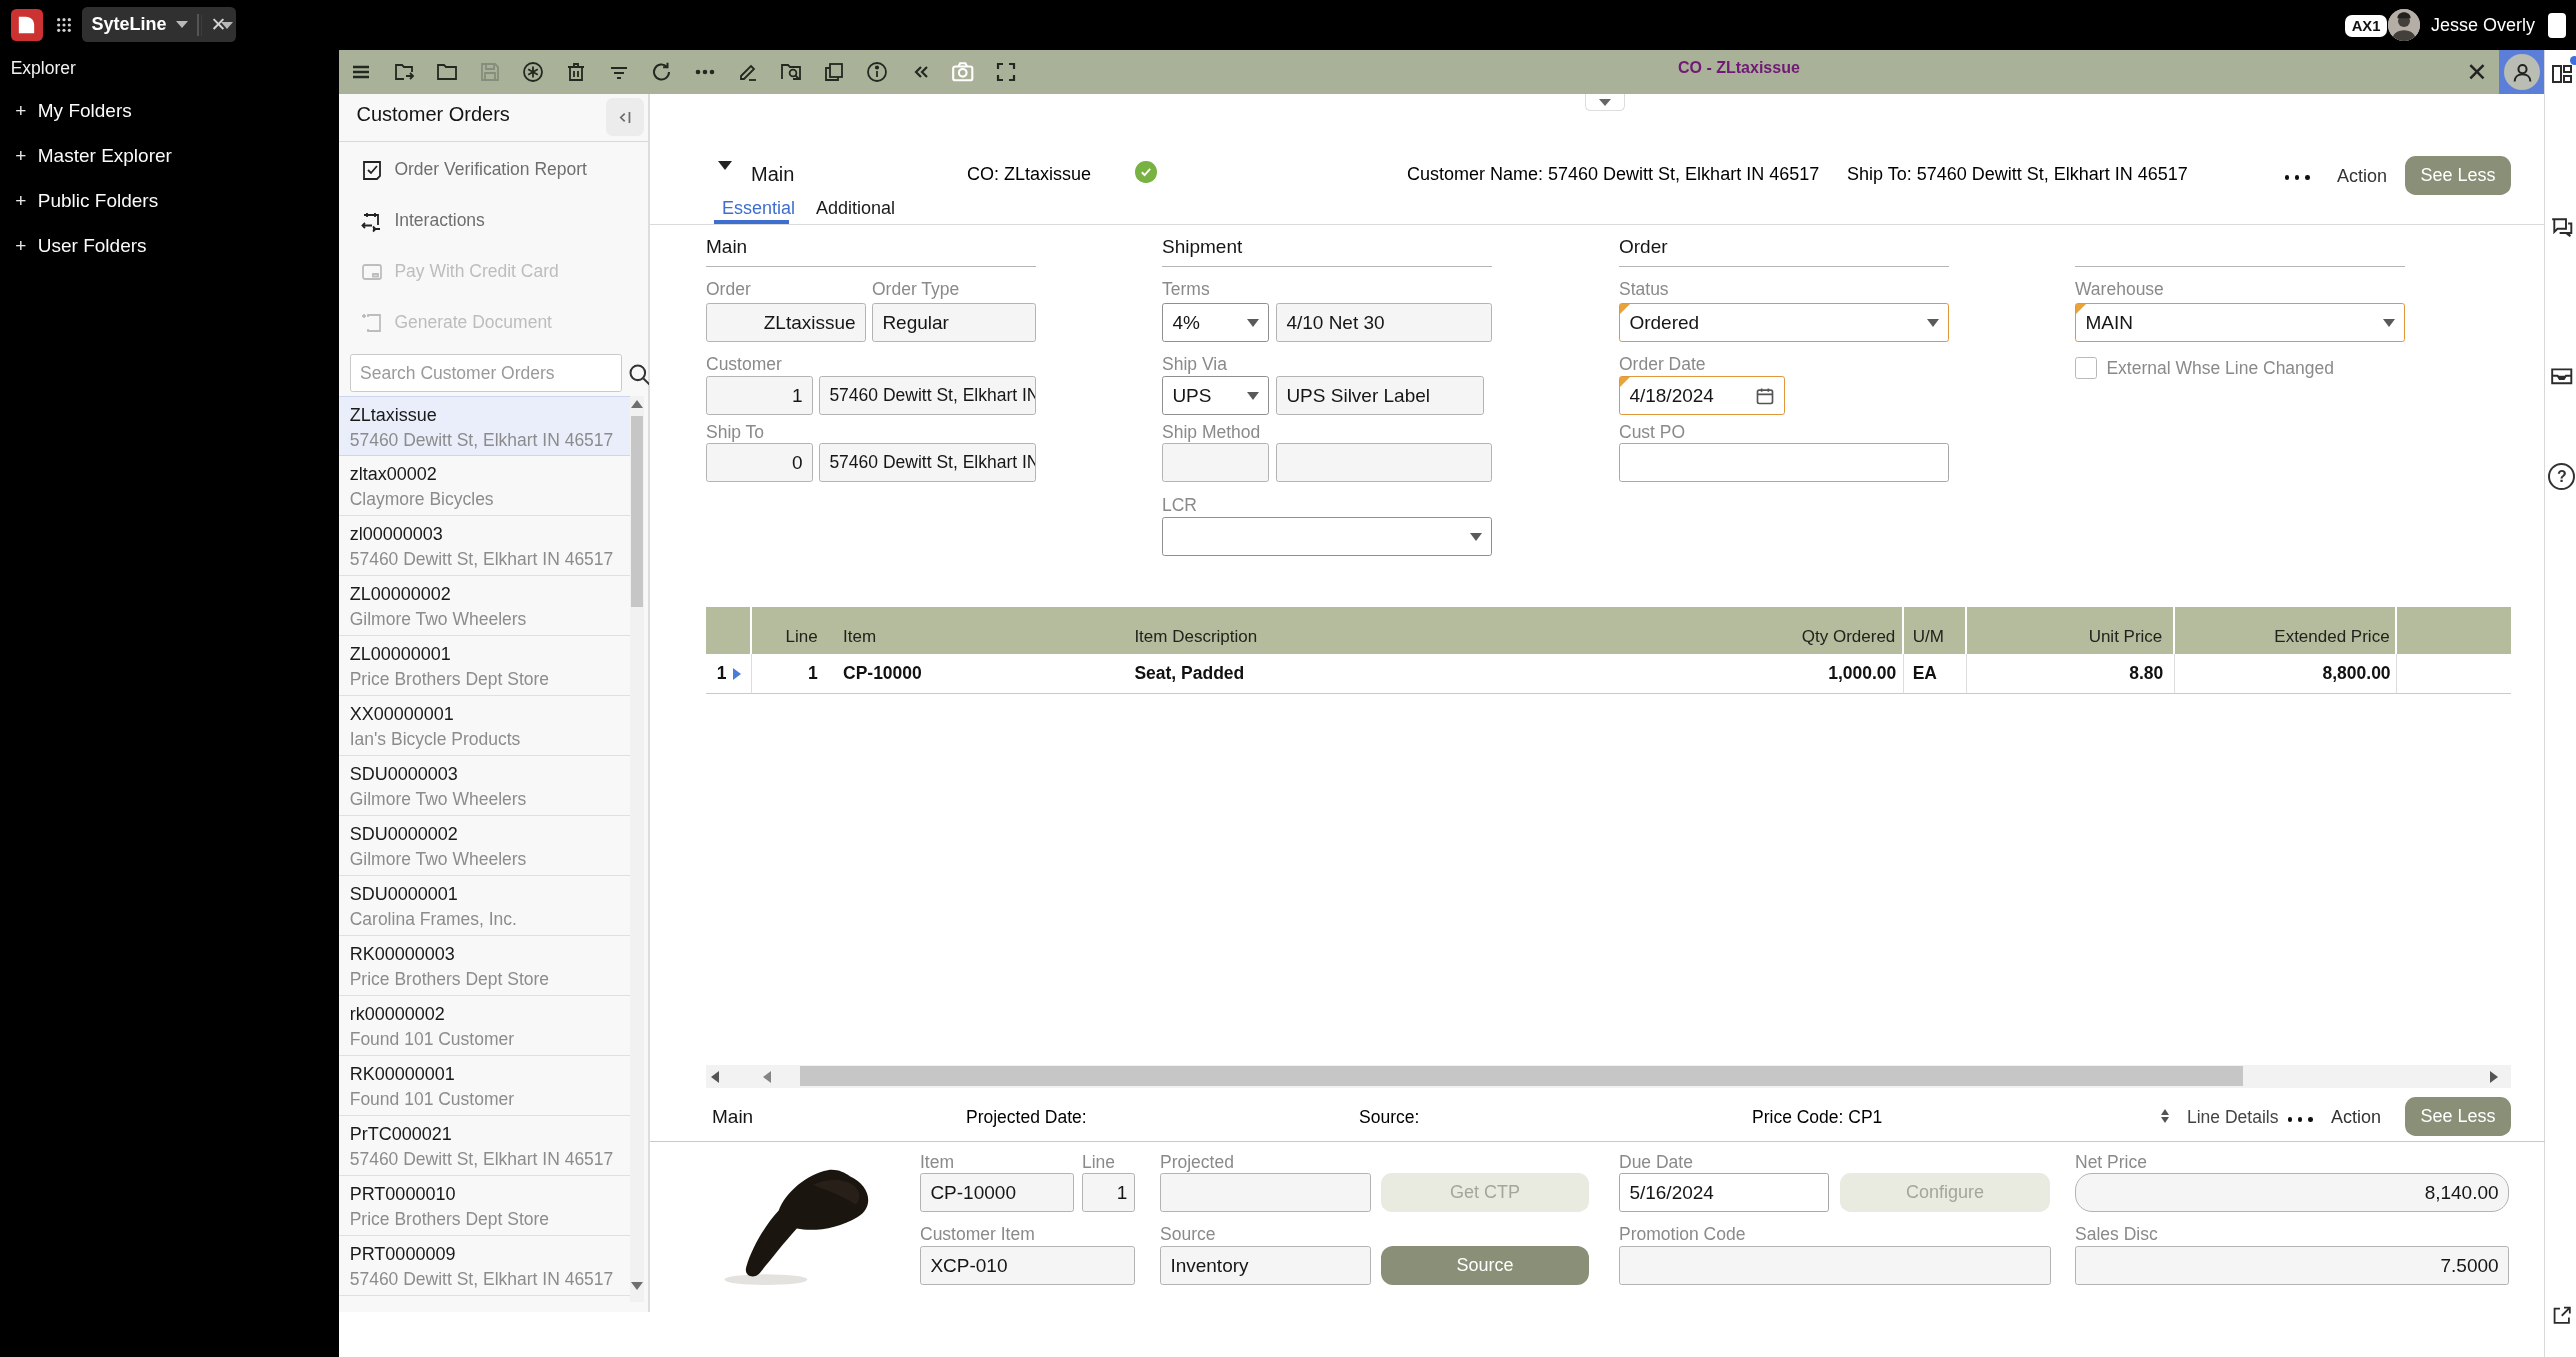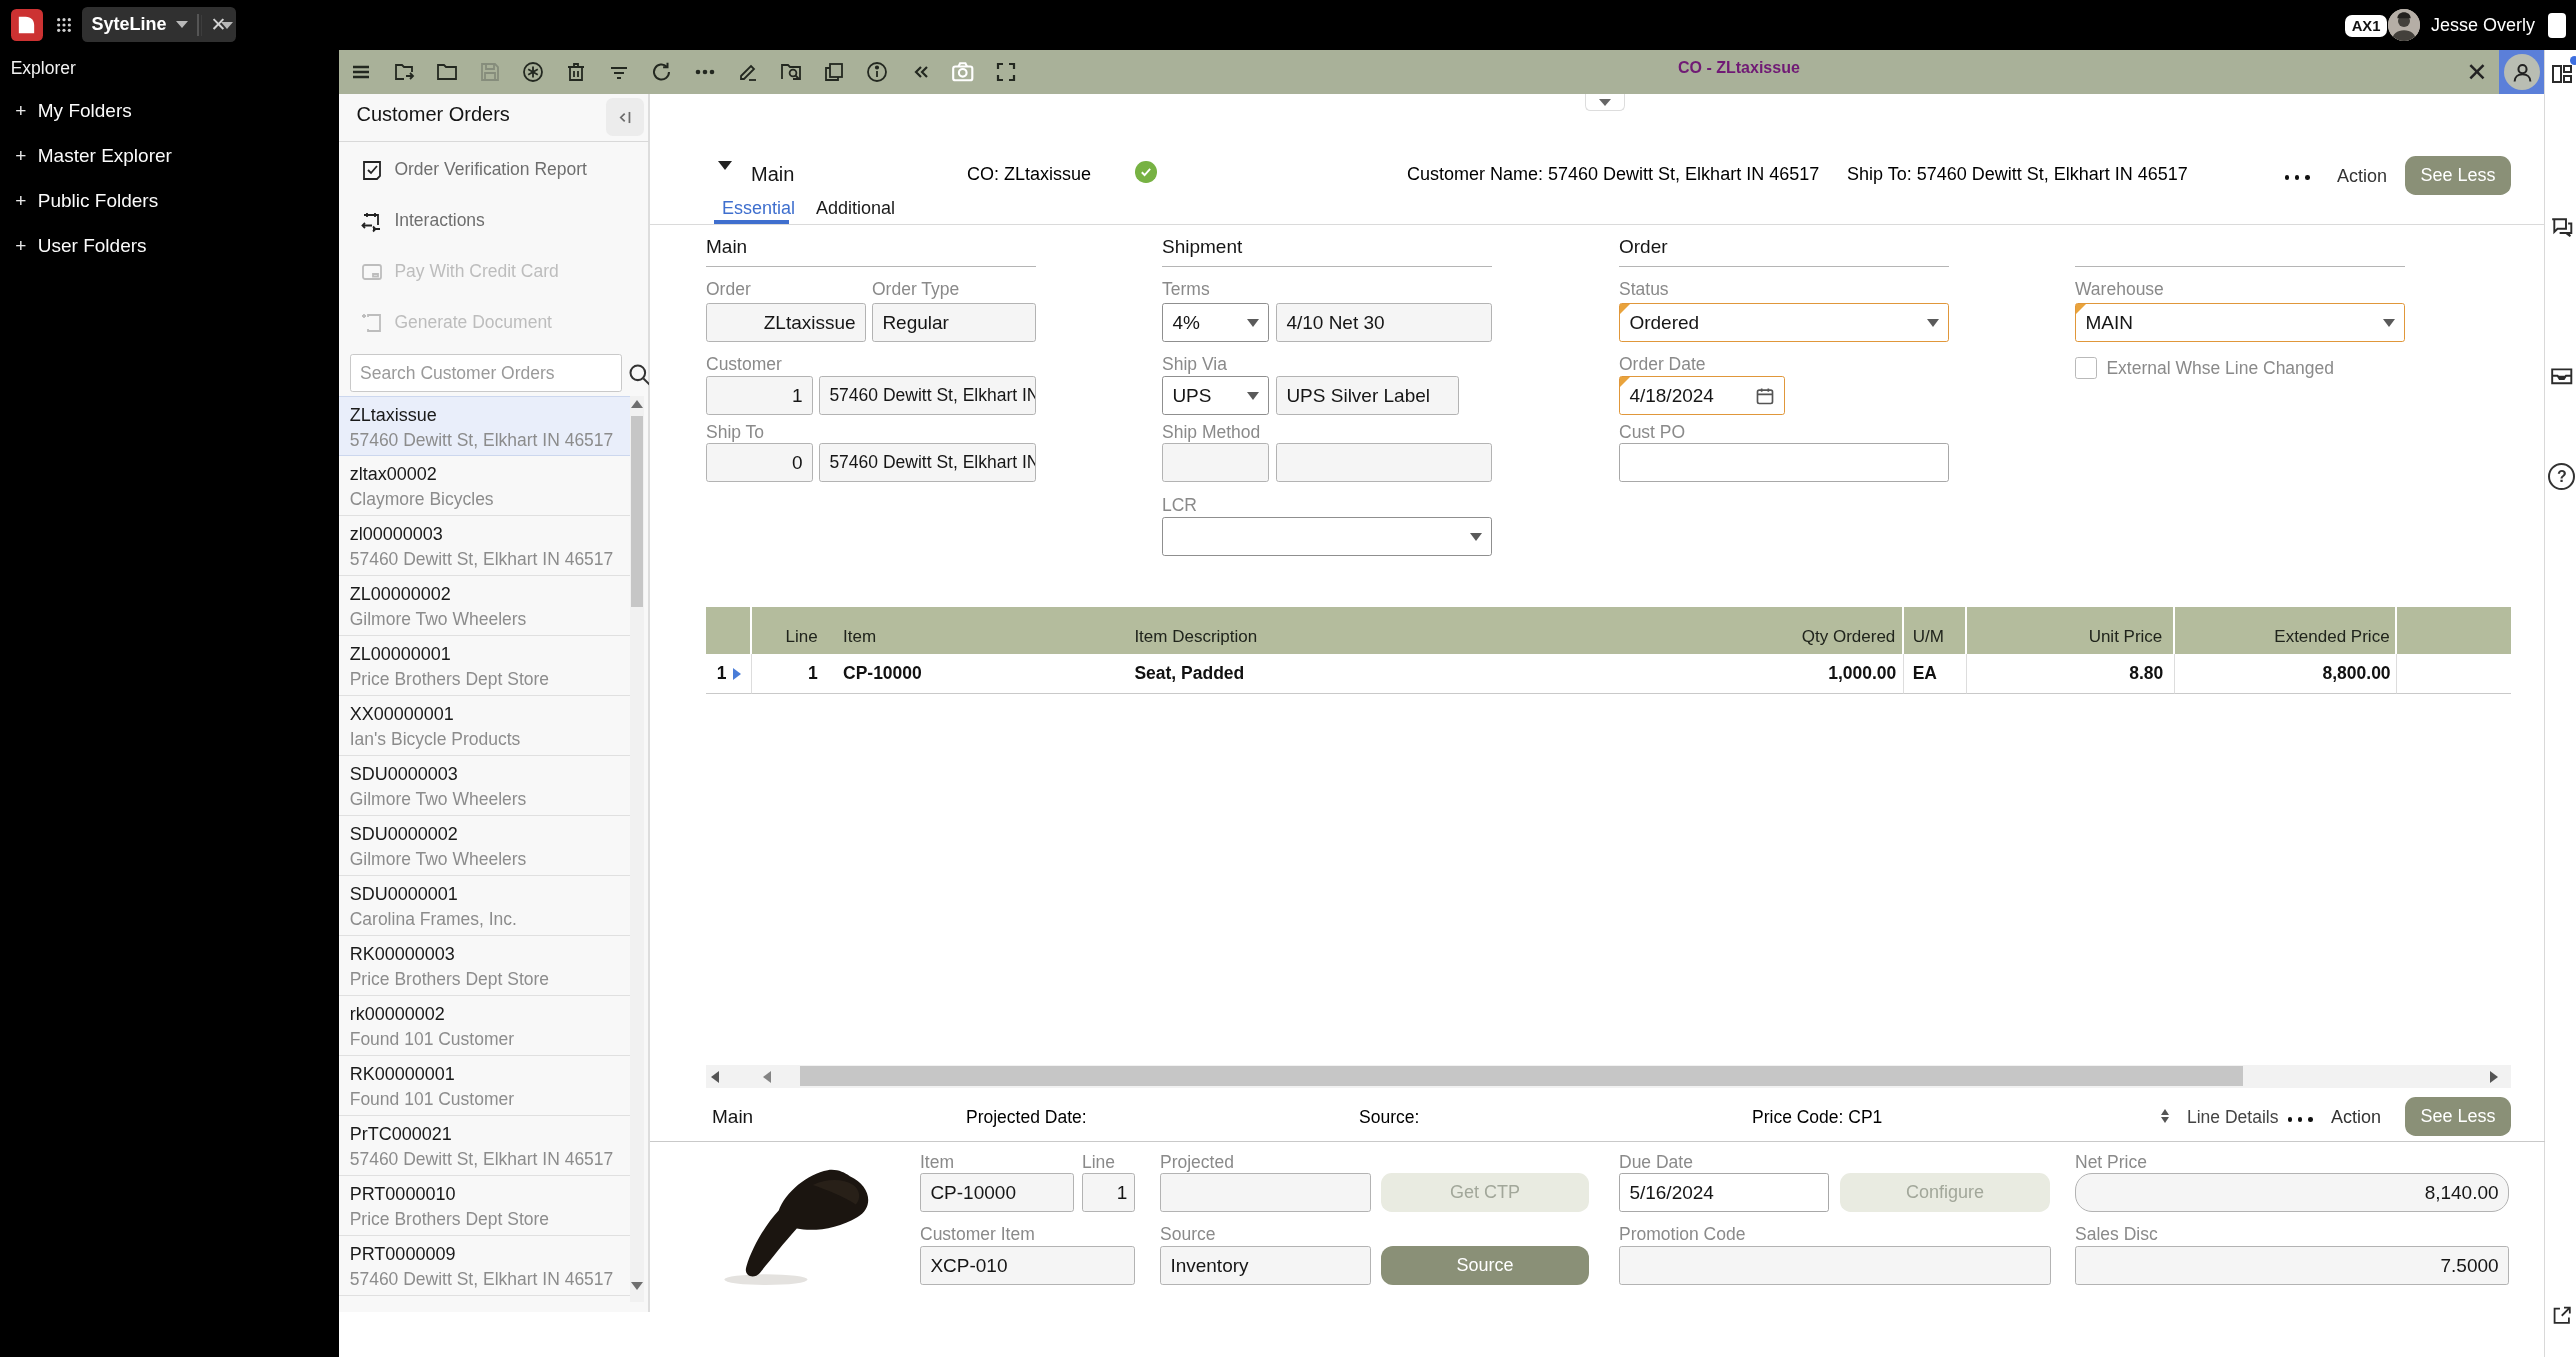--- a/index.html
+++ b/index.html
@@ -502,21 +502,21 @@
         <span class="sp"></span>
         <span class="cv"></span>
       </div>
     <div class="field" style="left:626px;top:209px;width:216px;">4/10 Net 30</div>
     <div class="abs lbl" style="left:512px;top:260px;">Ship Via</div>
     <div class="dd" style="left:512px;top:282px;width:107px;">
         <span>UPS</span>
         <span class="sp"></span>
         <span class="cv"></span>
       </div>
-    <div class="field" style="left:626px;top:282px;width:183px;">UPS Silver Label</div>
+    <div class="field" style="left:626px;top:282px;width:208px;">UPS Silver Label</div>
     <div class="abs lbl" style="left:512px;top:328px;">Ship Method</div>
     <div class="field" style="left:512px;top:349px;width:107px;"></div>
     <div class="field" style="left:626px;top:349px;width:216px;"></div>
     <div class="abs lbl" style="left:512px;top:401px;">LCR</div>
     <div class="dd" style="left:512px;top:423px;width:330px;">
         <span class="sp"></span>
         <span class="cv"></span>
       </div>
 
     <div class="abs sect-title" style="left:969px;top:142px;">Order</div>

